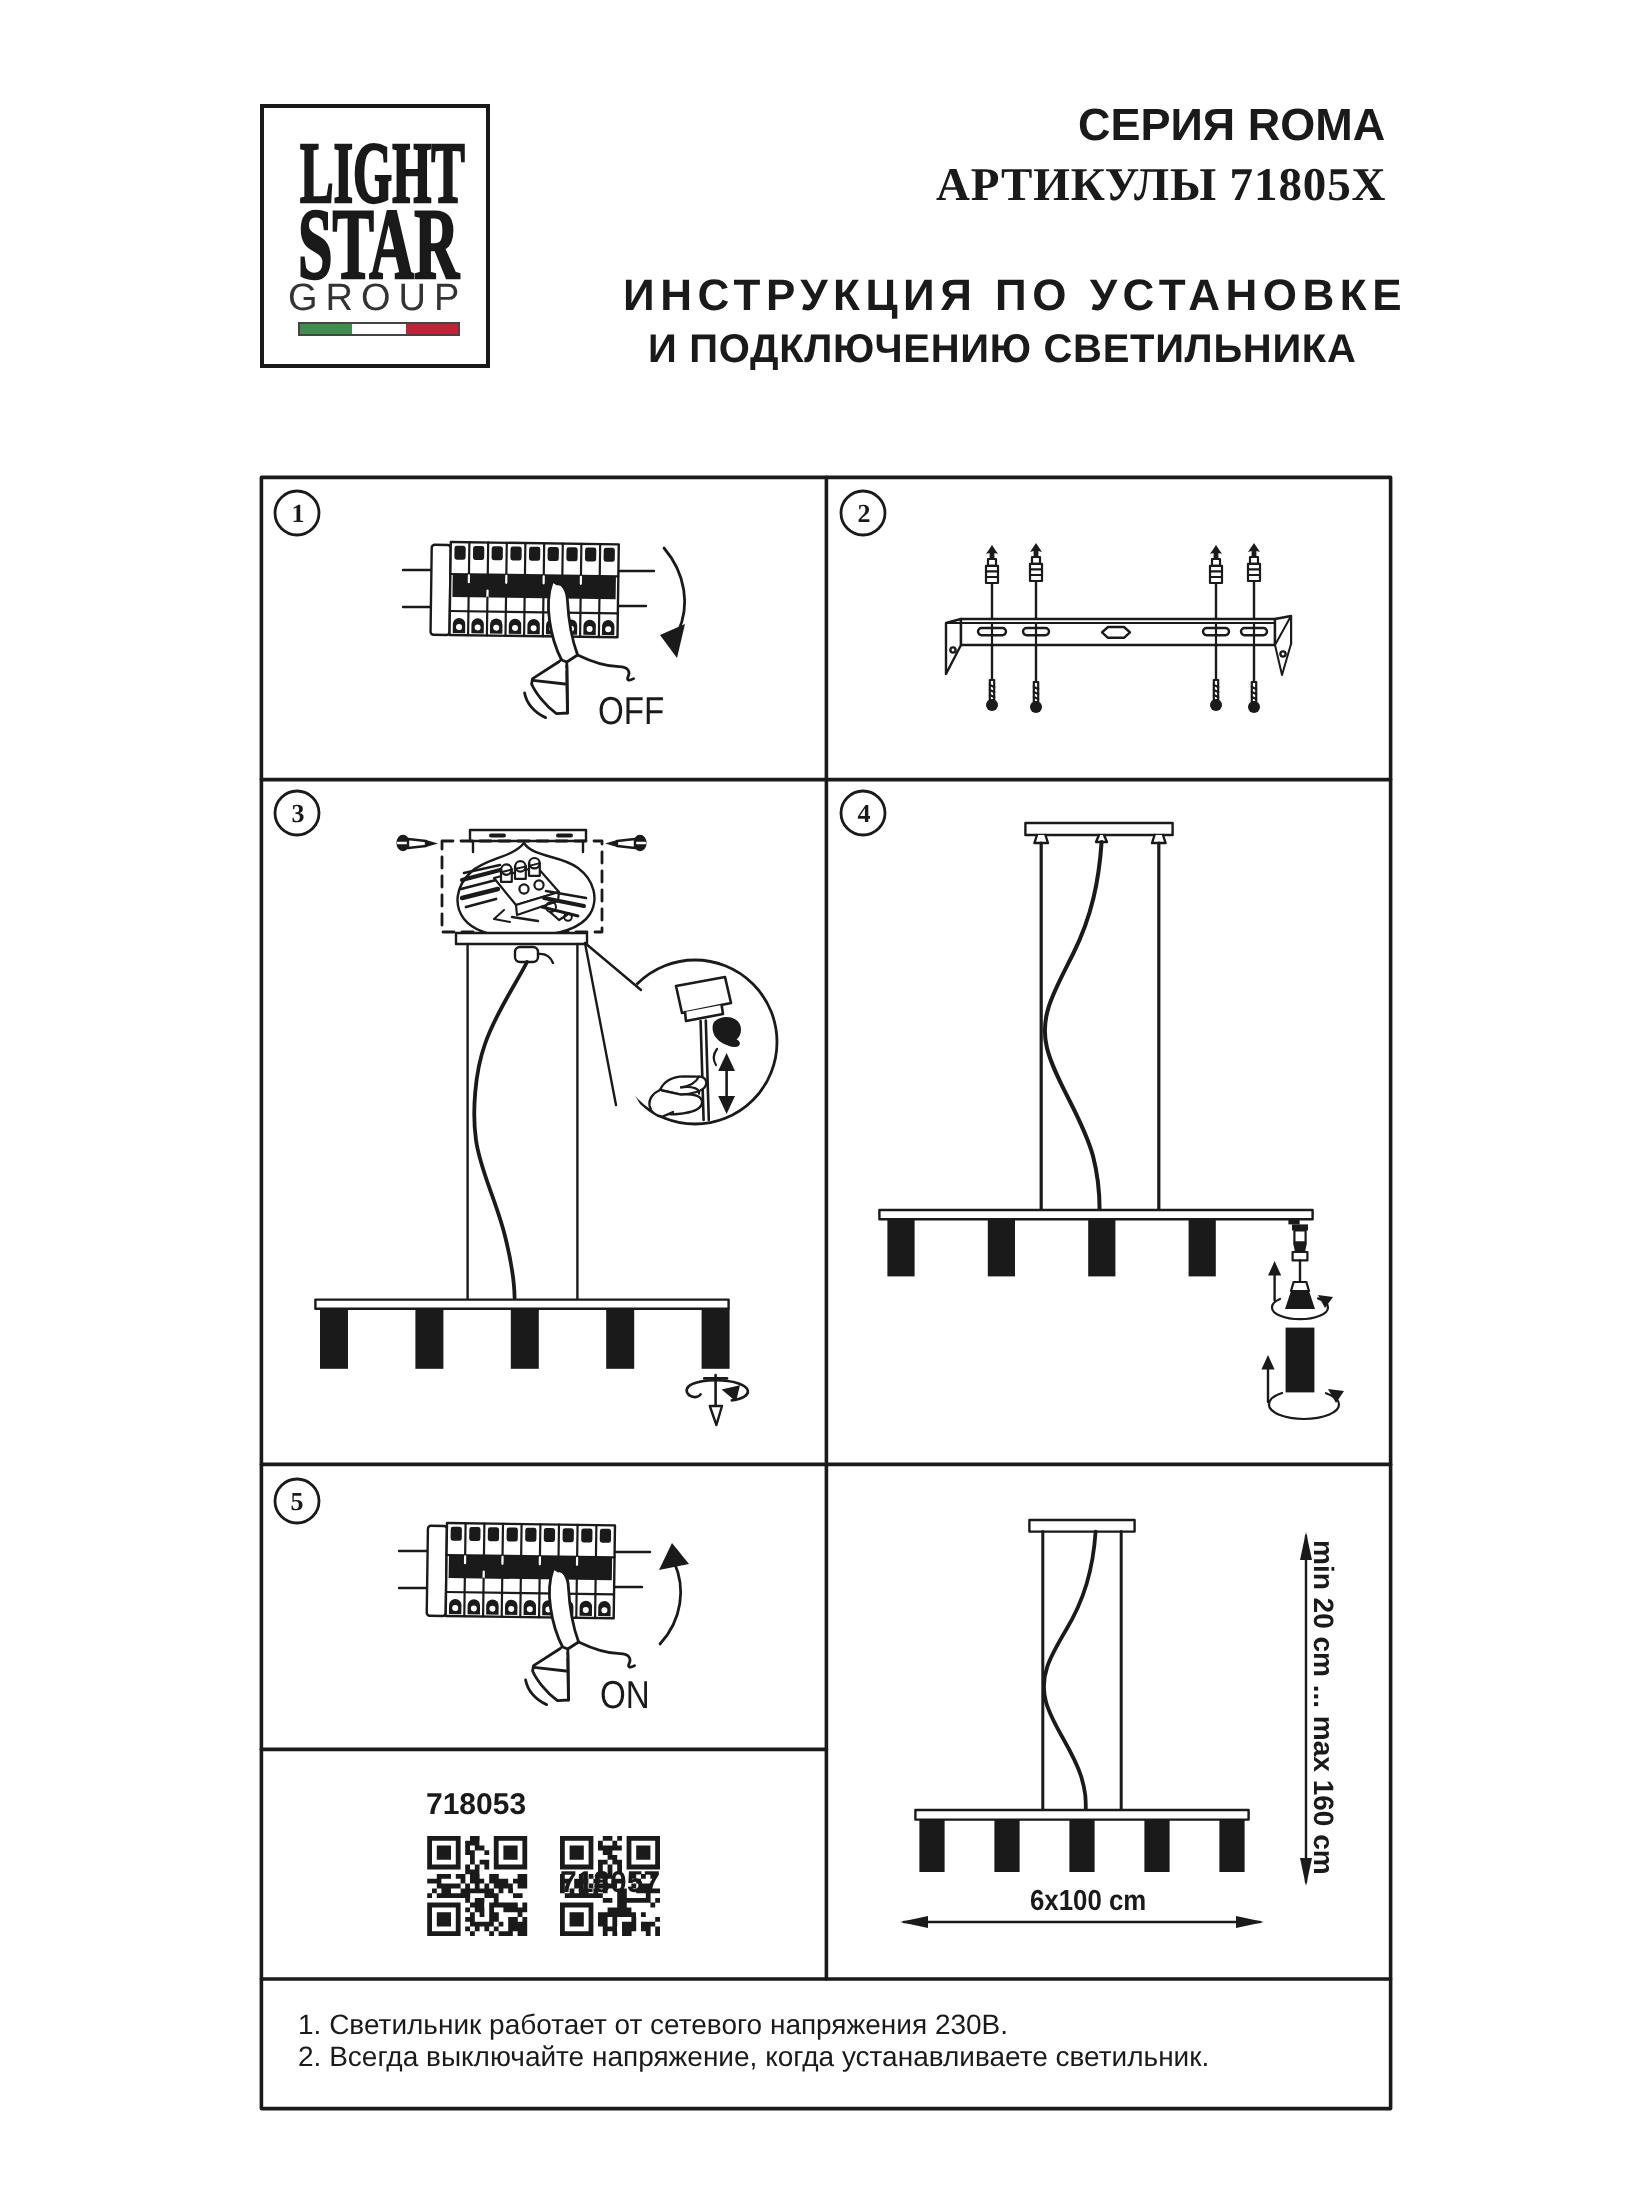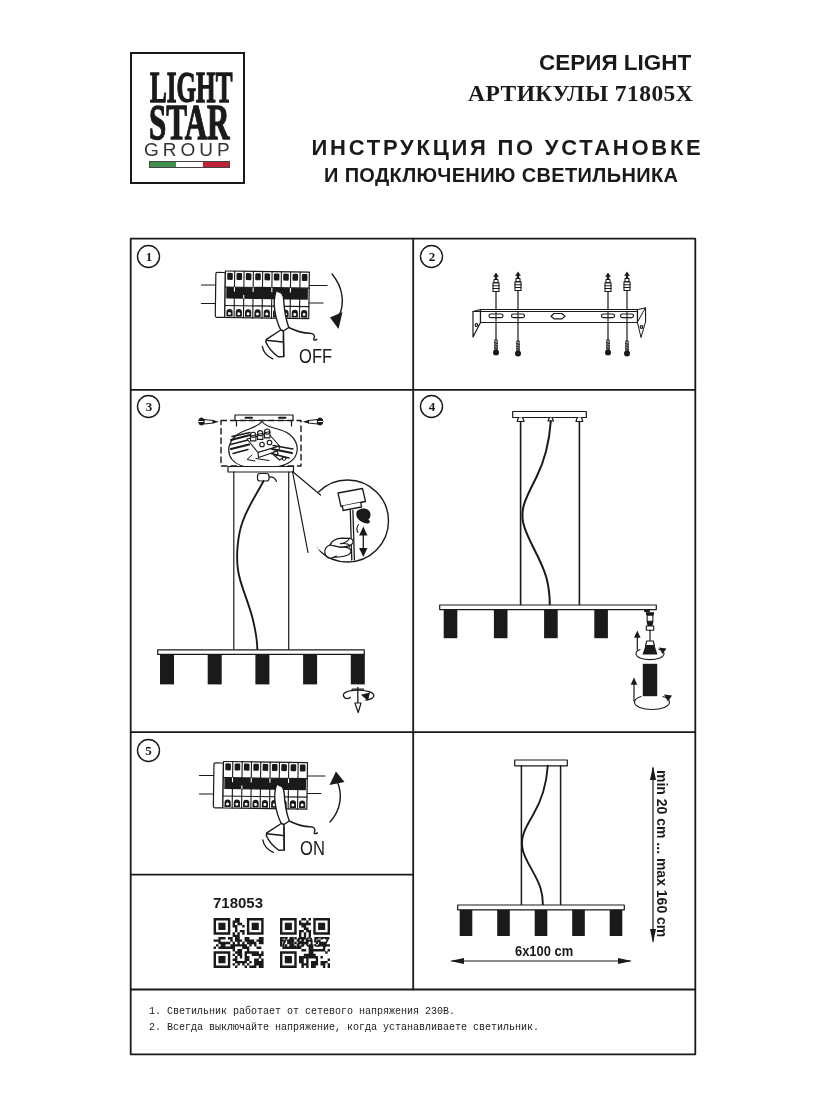--- a/index.html
+++ b/index.html
@@ -13,21 +13,21 @@
 <div class="abs" style="left:130px;top:52px;width:110.5px;height:128px;border:2px solid #191919;"></div>
 <div class="abs ws" style="left:149.5px;top:65.5px;font-family:'Liberation Serif',serif;font-weight:bold;font-size:43.5px;line-height:43.5px;-webkit-text-stroke:1.3px #191919;transform:scaleX(0.578);transform-origin:0 0;">LIGHT</div>
 <div class="abs ws" style="left:149px;top:96.9px;font-family:'Liberation Serif',serif;font-weight:bold;font-size:50.5px;line-height:50.5px;-webkit-text-stroke:1.3px #191919;transform:scaleX(0.615);transform-origin:0 0;">STAR</div>
 <div class="abs ws" style="left:144px;top:139.8px;font-size:19px;line-height:19px;letter-spacing:4.0px;color:#333;transform:scaleX(1);transform-origin:0 0;text-align:center;">GROUP</div>
 <div class="abs" style="left:148.6px;top:161.1px;width:79.4px;height:4.6px;border:1px solid #444;display:flex;">
   <div style="flex:1;background:#3f8e4e;"></div>
     <div style="flex:1;background:#fff;"></div>
     <div style="flex:1;background:#c02237;"></div>
 </div>
 
-<div class="abs b ws" style="left:539px;top:51.8px;font-size:22.5px;line-height:22.5px;">СЕРИЯ LIGHT</div>
+<div class="abs b ws" style="left:539px;top:51.8px;font-size:22.5px;line-height:22.5px;">СЕРИЯ ROMA</div>
 <div class="abs b ws" style="left:468px;top:82.2px;font-size:23.5px;line-height:23.5px;letter-spacing:0.45px;font-family:Liberation Serif, serif;">АРТИКУЛЫ 71805X</div>
 <div class="abs b ws" style="left:311.5px;top:137px;font-size:22px;line-height:22px;letter-spacing:2.75px;">ИНСТРУКЦИЯ ПО УСТАНОВКЕ</div>
 <div class="abs b ws" style="left:324px;top:164.2px;font-size:20px;line-height:22px;letter-spacing:0.35px;">И ПОДКЛЮЧЕНИЮ СВЕТИЛЬНИКА</div>
 
 <svg class="abs" style="left:0;top:0;" width="826" height="1100" viewBox="0 0 826 1100" fill="none" stroke="#1a1a1a" stroke-linecap="round" stroke-linejoin="round">
 <defs>
 <g id="brk" stroke-width="1.2">
   <rect x="-9.5" y="1.5" width="9.5" height="45" rx="1.5" fill="#fff"></rect>
   <rect x="0" y="0" width="84" height="46.5" fill="#fff"></rect>
   <g stroke-width="1.1">
@@ -385,13 +385,13 @@
 </g>
 </svg>
 
 <div class="abs ws" style="left:299px;top:345px;font-size:19.5px;transform:scaleX(0.85);transform-origin:0 0;">OFF</div>
 <div class="abs ws" style="left:300px;top:837px;font-size:19.5px;transform:scaleX(0.85);transform-origin:0 0;">ON</div>
 <div class="abs b ws" style="left:213px;top:894.5px;width:50px;text-align:left;font-size:15px;line-height:15px;">718053</div>
 <div class="abs b ws" style="left:280px;top:934px;width:50px;text-align:left;font-size:15px;line-height:15px;">718057</div>
 <div class="abs b ws" style="left:515px;top:943.6px;font-size:14.5px;line-height:14.5px;transform:scaleX(0.89);transform-origin:0 0;">6x100 cm</div>
 <div class="abs b ws" style="left:669px;top:770px;font-size:14px;line-height:14px;transform:rotate(90deg);transform-origin:0 0;">min 20 cm ... max 160 cm</div>
 
-<div class="abs gs" style="left:149px;top:1003.8px;font-size:10px;line-height:16.5px;font-family:Liberation Mono, monospace;">1. Светильник работает от сетевого напряжения 230В.<br>2. Всегда выключайте напряжение, когда устанавливаете светильник.</div>
+<div class="abs gs" style="left:149px;top:1003.8px;font-size:14px;line-height:16.5px;">1. Светильник работает от сетевого напряжения 230В.<br>2. Всегда выключайте напряжение, когда устанавливаете светильник.</div>
 
 </body></html>

